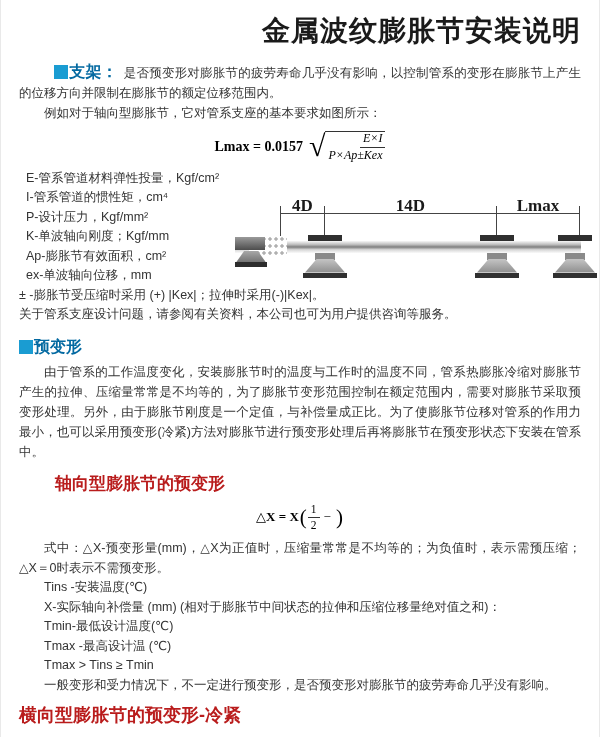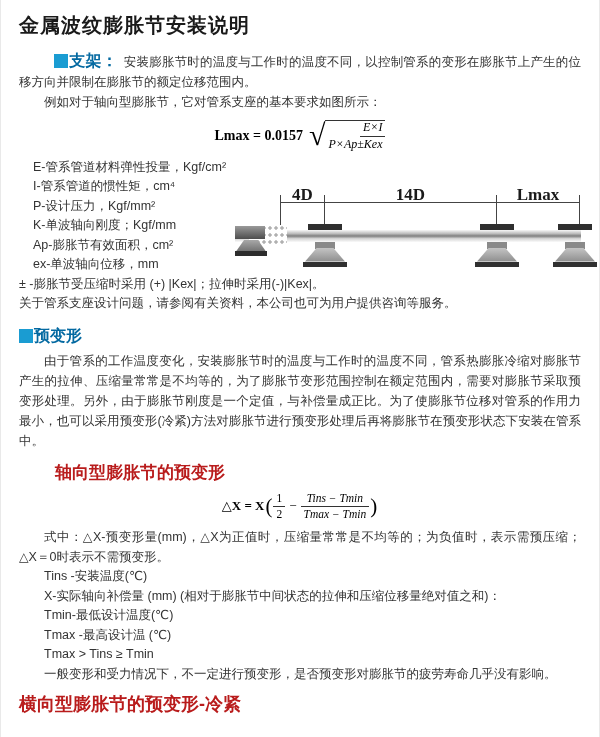--- a/index.html
+++ b/index.html
@@ -6,22 +6,22 @@
   html,body { margin:0; padding:0; background:#fff; }
   .page {
     position:relative; width:600px; height:737px; overflow:hidden;
     background:#fff;
     border-left:1px solid #e9e9e9; border-right:1px solid #e9e9e9;
     padding:10px 18px 0 18px;
     font-family:"Liberation Sans","DejaVu Sans",sans-serif;
     color:#333;
   }
   h1.title {
-    margin:2px 0 12px 0; text-align:left;
-    font-size:20px; font-weight:bold; color:#1a1a1a; letter-spacing:1px;
+    margin:2px 0 12px 0; text-align:right;
+    font-size:28px; font-weight:bold; color:#1a1a1a; letter-spacing:1px;
   }
   .para { font-size:12.5px; line-height:20px; text-align:justify; margin:0; }
   .indent { text-indent:2em; }
   .indent3 { text-indent:2.8em; }
   .marker {
     display:inline-block; width:14px; height:14px; background:#1a9cd2;
     vertical-align:-2px; margin-right:1px;
   }
   .inline-heading { color:#0369a1; font-size:16px; font-weight:bold; margin-right:6px; }
 
@@ -39,21 +39,21 @@
   .radicand { border-top:1.5px solid #333; font-style:italic;align-items:flex-end; }
   .paren { font-size:21px; font-weight:400; line-height:1; margin:0 1px; }
   .op { margin:0 4px; }
   .it { font-style:italic; }
   .f2 .f-lhs, .f3 .f-lhs { font-size:13px; }
   .f2 .frac, .f3 .frac { font-size:11.5px; }
 
   
   .defs { position:relative; margin-top:4px; }
   .def-line { font-size:12.5px; line-height:19.5px; white-space:nowrap; }
-  .def-line.sub { margin-left:14px; }
+  .def-line.sub { margin-left:7px; }
 
   .diagram { position:absolute; right:0px; top:26px; width:346px; height:96px; }
   .dim-line { position:absolute; left:45px; top:18px; width:300px; border-top:1px solid #444; }
   .tick { position:absolute; top:11px; width:1px; height:35px; background:#444; }
   .tick.t1{left:45px;} .tick.t2{left:89px;} .tick.t3{left:261px;} .tick.t4{left:344px;}
   .dim-label {
     position:absolute; top:1px; text-align:center;
     font-family:"Liberation Serif","DejaVu Serif",serif; font-weight:bold; font-size:17px; color:#1a1a1a;
   }
   .dim-label.l1{left:45px; width:45px;}
@@ -94,21 +94,21 @@
 
   .plain-line { font-size:12.5px; line-height:19.5px; padding-left:2em; white-space:nowrap; }
 </style>
 </head>
 <body>
 
 <div class="page">
 
   <h1 class="title">金属波纹膨胀节安装说明</h1>
 
-  <p class="para indent3"><span class="marker"></span><span class="inline-heading">支架：</span><span>安装膨胀节时的温度与工作时的温度不同，以控制管系的变形在膨胀节上产生的位移方向并限制在膨胀节的额定位移范围内。</span></p>
+  <p class="para indent3"><span class="marker"></span><span class="inline-heading">支架：</span><span>是否预变形对膨胀节的疲劳寿命几乎没有影响，以控制管系的变形在膨胀节上产生的位移方向并限制在膨胀节的额定位移范围内。</span></p>
 
   <p class="para indent">例如对于轴向型膨胀节，它对管系支座的基本要求如图所示：</p>
 
   <div class="formula f1">
     <span class="f-lhs">Lmax = 0.0157</span>
     <span class="radical">√</span>
     <span class="frac radicand">
       <span class="num">E×I</span>
       <span class="den">P×Ap±Kex</span>
     </span>
@@ -168,24 +168,20 @@
   <div class="sub-heading">轴向型膨胀节的预变形</div>
 
   <div class="formula f2">
     <span class="f-lhs">△X = X</span>
     <span class="paren">(</span>
     <span class="frac">
       <span class="num">1</span>
       <span class="den">2</span>
     </span>
     <span class="op">−</span>
-    <span class="frac it">
-      <span class="num">Tins − Tmin</span>
-      <span class="den">Tmax − Tmin</span>
-    </span>
     <span class="paren">)</span>
   </div>
 
   <p class="para indent">式中：△X-预变形量(mm)，△X为正值时，压缩量常常是不均等的；为负值时，表示需预压缩；△X＝0时表示不需预变形。</p>
 
   <div class="plain-line">Tins -安装温度(℃)</div>
   <div class="plain-line">X-实际轴向补偿量 (mm) (相对于膨胀节中间状态的拉伸和压缩位移量绝对值之和)：</div>
   <div class="plain-line">Tmin-最低设计温度(℃)</div>
   <div class="plain-line">Tmax -最高设计温 (℃)</div>
   <div class="plain-line">Tmax &gt; Tins ≥ Tmin</div>

